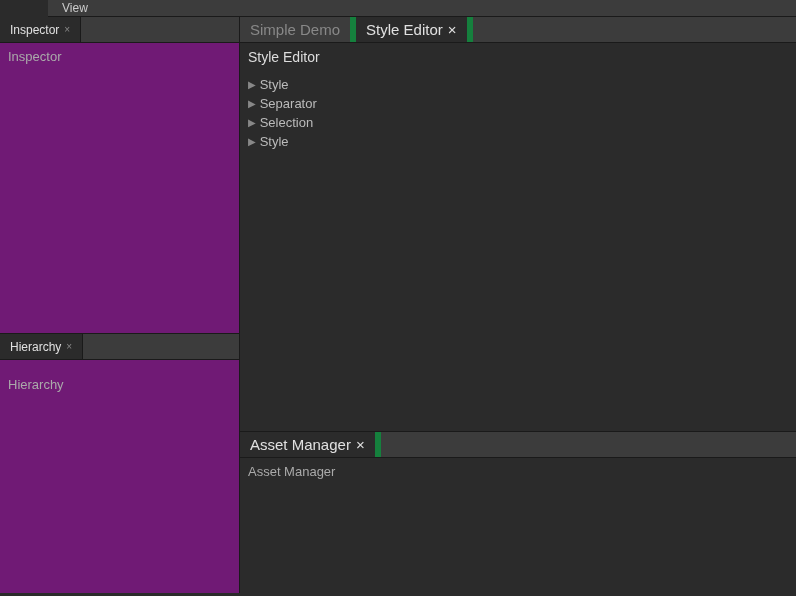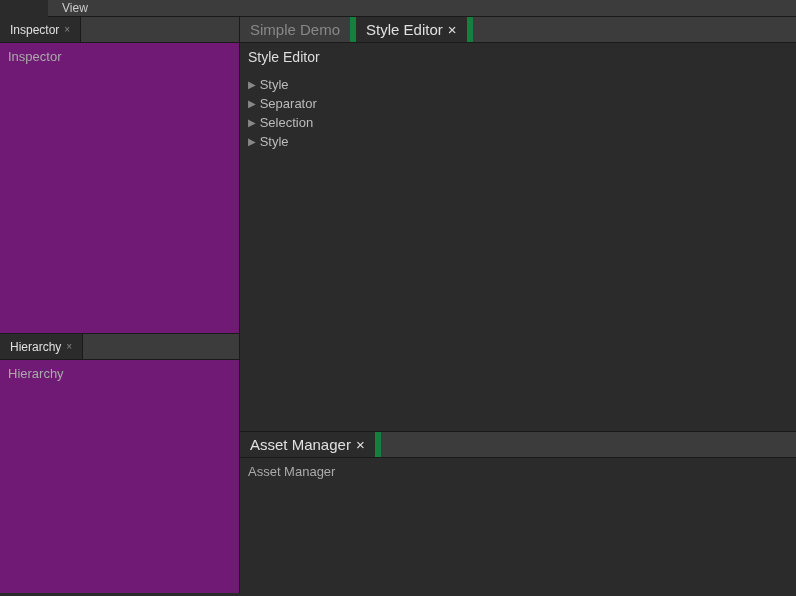--- a/index.html
+++ b/index.html
@@ -90,20 +90,21 @@
       display: flex;
       flex-direction: column;
     }
 
     
     .hierarchy-section {
       display: flex;
       flex-direction: column;
       border-top: 1px solid #1a1a1a;
       height: 260px;
+      gap: 11px;
     }
 
     
     .right-panel {
       flex: 1;
       display: flex;
       flex-direction: column;
       background: #2b2b2b;
     }
 

